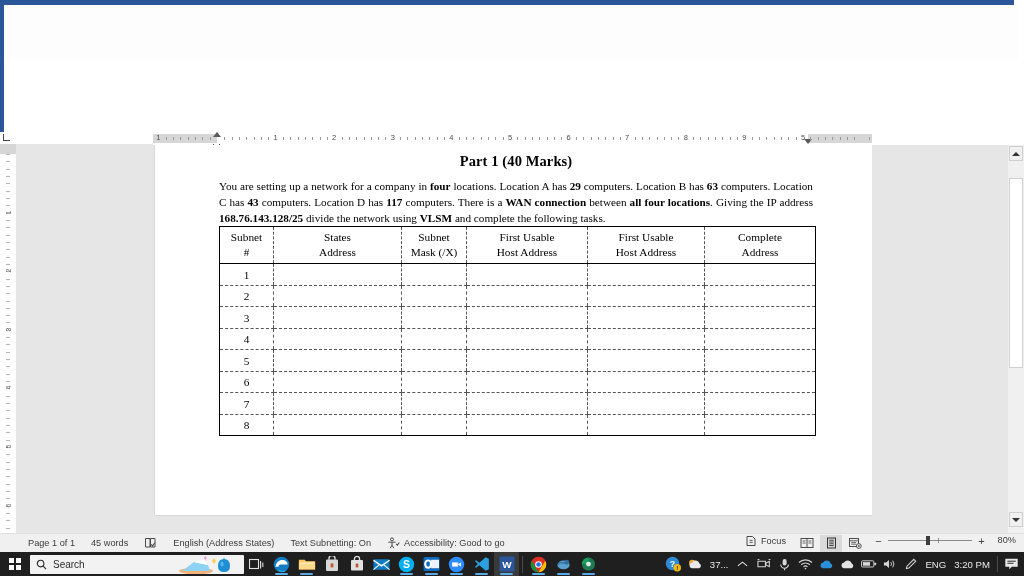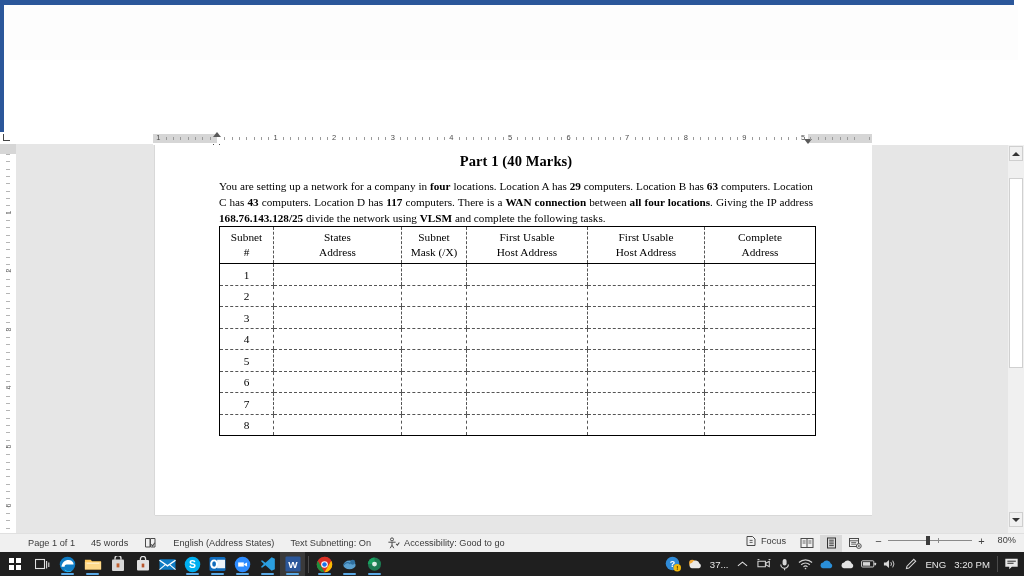--- a/index.html
+++ b/index.html
@@ -643,20 +643,41 @@
 
     <div class="startbtn">
       <span class="winlogo">
         <i></i>
           <i></i>
           <i></i>
           <i></i>
       </span>
     </div>
 
+    <div class="searchbox">
+      <span>
+        <svg width="11" height="11" viewBox="0 0 12 12">
+          <circle cx="5" cy="5" r="3.6" fill="none" stroke="#2b2b2b" stroke-width="1.2"></circle>
+          <path d="M7.8 7.8L11 11" stroke="#2b2b2b" stroke-width="1.2"></path>
+        </svg>
+      </span>
+      <span class="searchtext">Search</span>
+      <span class="search-deco">
+        <svg width="62" height="19" viewBox="0 0 62 19">
+          <ellipse cx="18" cy="15" rx="17" ry="3.3" fill="#f2b27a"></ellipse>
+          <path d="M4 15 L16 6 L30 9 L32 15 Z" fill="#8fd3f4"></path>
+          <path d="M16 6 L26 4 L30 9 Z" fill="#ffffff"></path>
+          <path d="M34 5 l2-3 2 3 -2 3z" fill="#f7d24b"></path>
+          <path d="M26 2 l1.4-2.2 1.4 2.2-1.4 2.2z" fill="#e8a0d8"></path>
+          <path d="M46 3 q6 0 6 7 0 6-6 6 -6 0-6-6 0-7 6-7z" fill="#1e8fd6"></path>
+          <path d="M46 1.5 q1.6 1.8 0 3.4 -1.6-1.6 0-3.4z" fill="#1e8fd6"></path>
+          <ellipse cx="44" cy="8" rx="1.6" ry="2.6" fill="#57b6ea"></ellipse>
+        </svg>
+      </span>
+    </div>
 
     <div class="tb-icons">
 
       <div class="tb-ico">
         <svg width="15" height="13" viewBox="0 0 15 13">
           <rect x="0.5" y="1.5" width="9" height="9" fill="none" stroke="#e0e0e0" stroke-width="1.1"></rect>
           <path d="M11.6 3v7.5M13.8 4.5v4.5" stroke="#e0e0e0" stroke-width="1.1"></path>
         </svg>
       </div>
 

